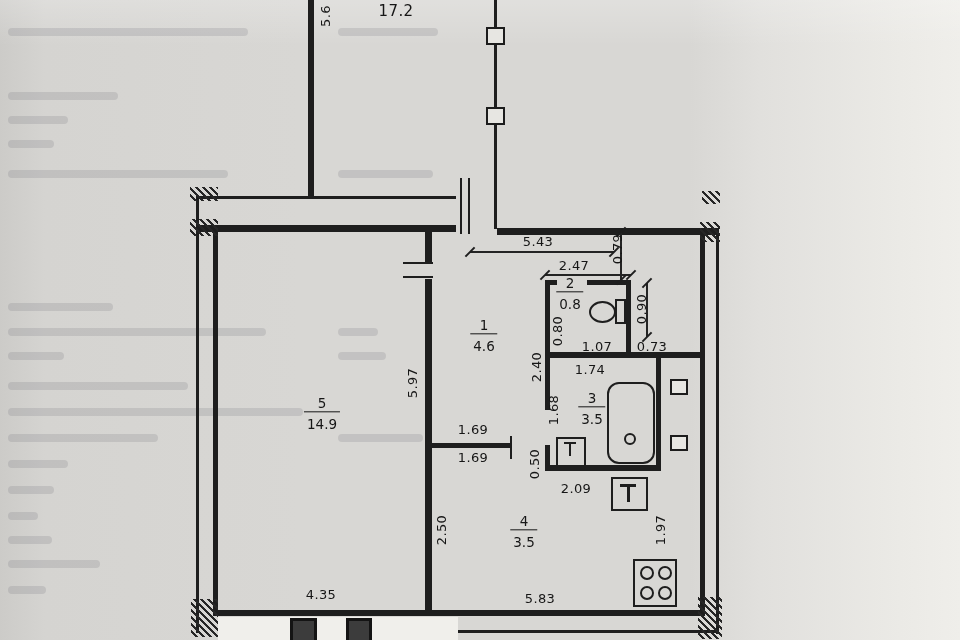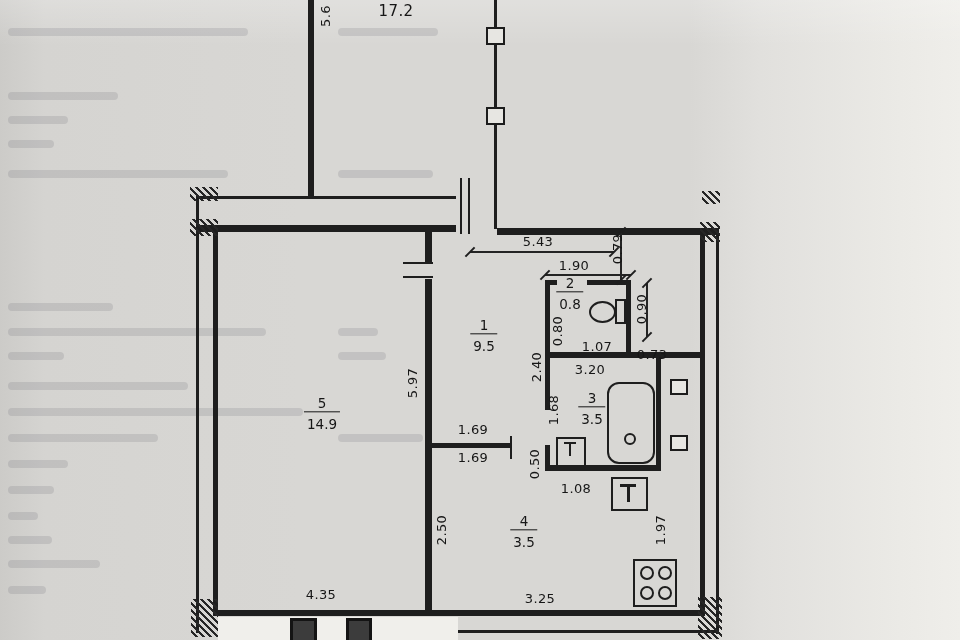--- a/index.html
+++ b/index.html
@@ -125,41 +125,41 @@
   <div class="tick" style="left:621px;top:232px"></div>
   <div class="tick" style="left:621px;top:280px"></div>
   <div class="dl" style="left:646px;top:283px;width:2px;height:54px"></div>
   <div class="tick" style="left:647px;top:283px"></div>
   <div class="tick" style="left:647px;top:337px"></div>
 
   <div class="dim vdim" style="left:325px;top:16px">5.6</div>
   <div class="dim big" style="left:396px;top:11px">17.2</div>
   <div class="dim" style="left:538px;top:241px">5.43</div>
   <div class="dim vdim" style="left:617px;top:249px">0.79</div>
-  <div class="dim" style="left:574px;top:265px">1.90</div>
+  <div class="dim" style="left:574px;top:265px">2.47</div>
   <div class="dim vdim" style="left:641px;top:309px">0.90</div>
   <div class="dim vdim" style="left:557px;top:331px">0.80</div>
   <div class="dim" style="left:597px;top:346px">1.07</div>
-  <div class="dim" style="left:652px;top:354px">0.73</div>
+  <div class="dim" style="left:652px;top:346px">0.73</div>
   <div class="dim vdim" style="left:536px;top:367px">2.40</div>
-  <div class="dim" style="left:590px;top:369px">3.20</div>
+  <div class="dim" style="left:590px;top:369px">1.74</div>
   <div class="dim vdim" style="left:412px;top:383px">5.97</div>
   <div class="dim vdim" style="left:553px;top:410px">1.68</div>
   <div class="dim" style="left:473px;top:429px">1.69</div>
   <div class="dim" style="left:473px;top:457px">1.69</div>
   <div class="dim vdim" style="left:534px;top:464px">0.50</div>
-  <div class="dim" style="left:576px;top:488px">1.08</div>
+  <div class="dim" style="left:576px;top:488px">2.09</div>
   <div class="dim vdim" style="left:441px;top:530px">2.50</div>
   <div class="dim vdim" style="left:660px;top:530px">1.97</div>
   <div class="dim" style="left:321px;top:594px">4.35</div>
-  <div class="dim" style="left:540px;top:598px">3.25</div>
+  <div class="dim" style="left:540px;top:598px">5.83</div>
 
   <div class="rlabel" style="left:484px;top:338px">
     <div class="num">1</div>
-    <div class="area">9.5</div>
+    <div class="area">4.6</div>
   </div>
   <div class="rlabel" style="left:570px;top:296px">
     <div class="num">2</div>
     <div class="area">0.8</div>
   </div>
   <div class="rlabel" style="left:592px;top:411px">
     <div class="num">3</div>
     <div class="area">3.5</div>
   </div>
   <div class="rlabel" style="left:524px;top:534px">

